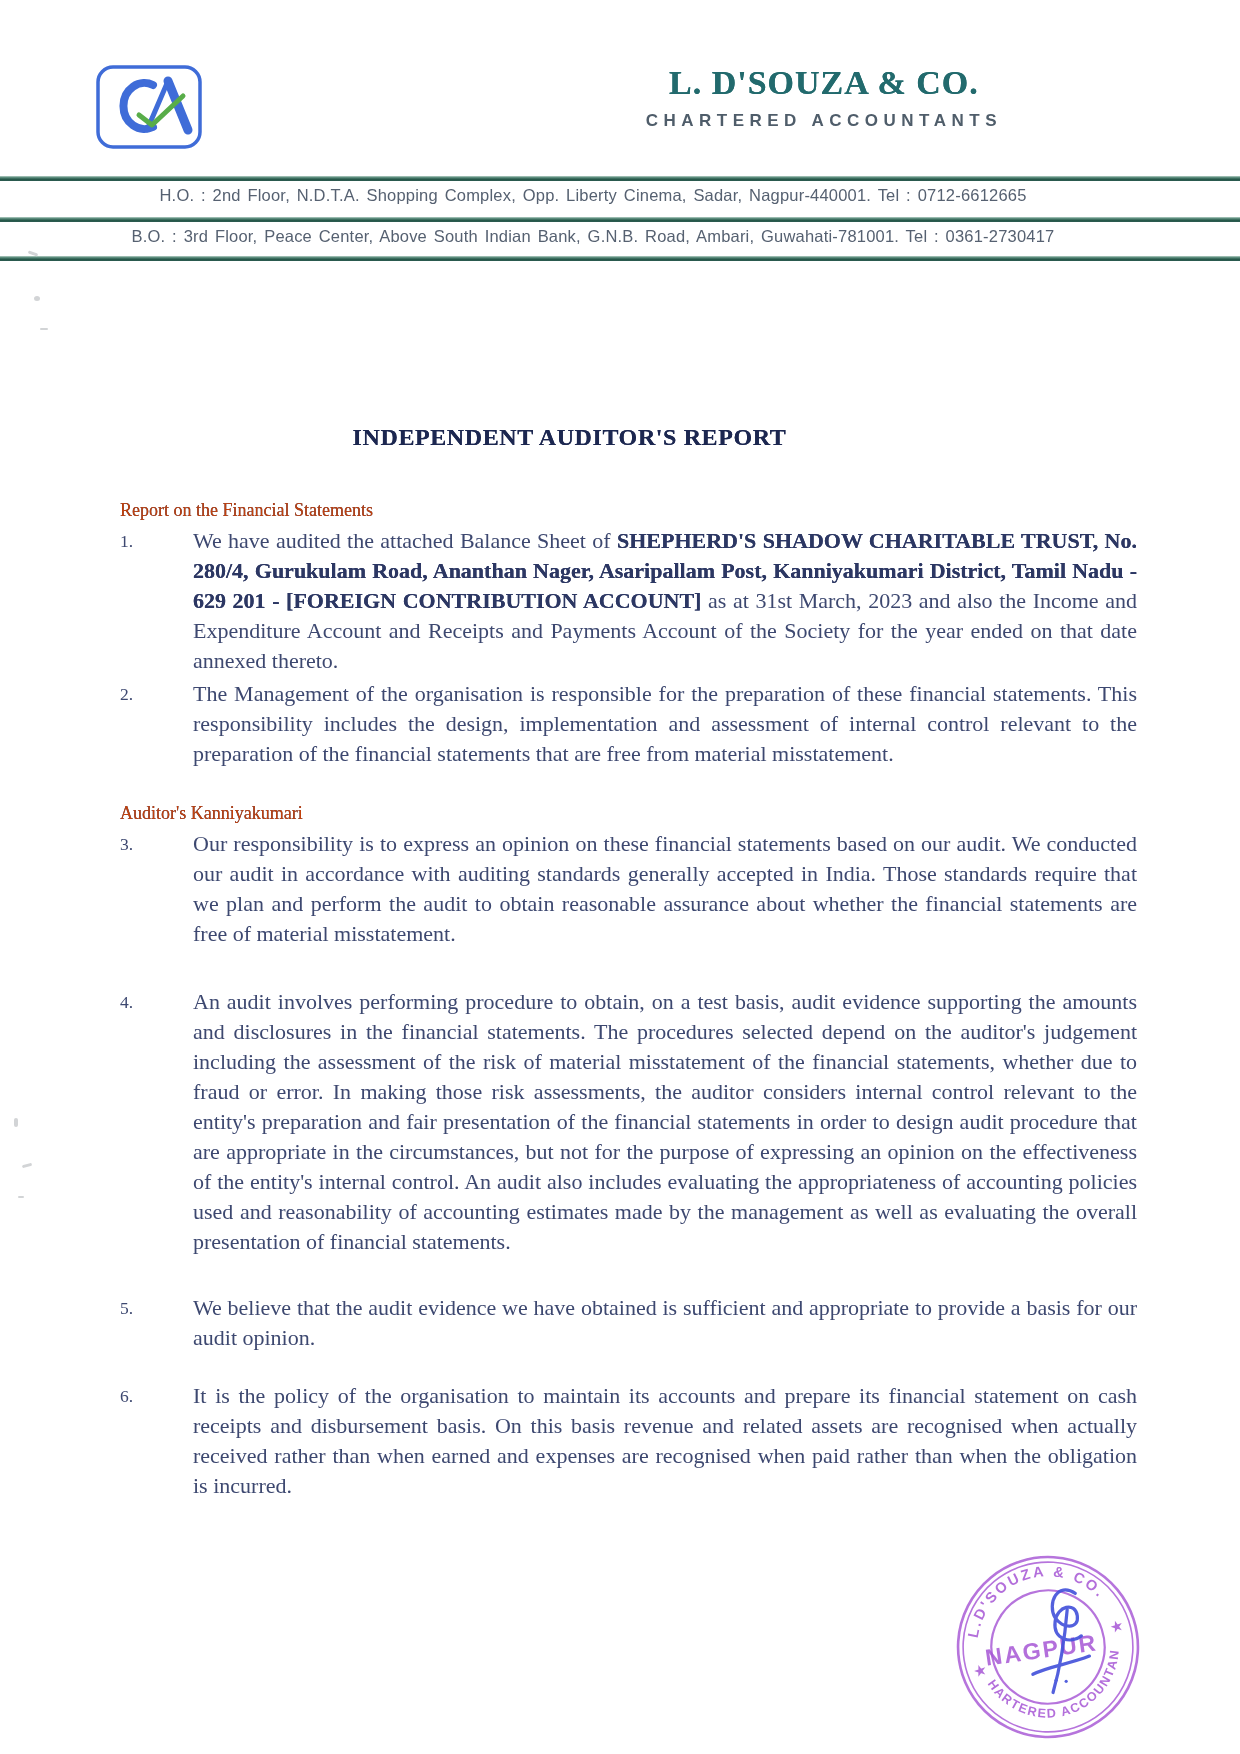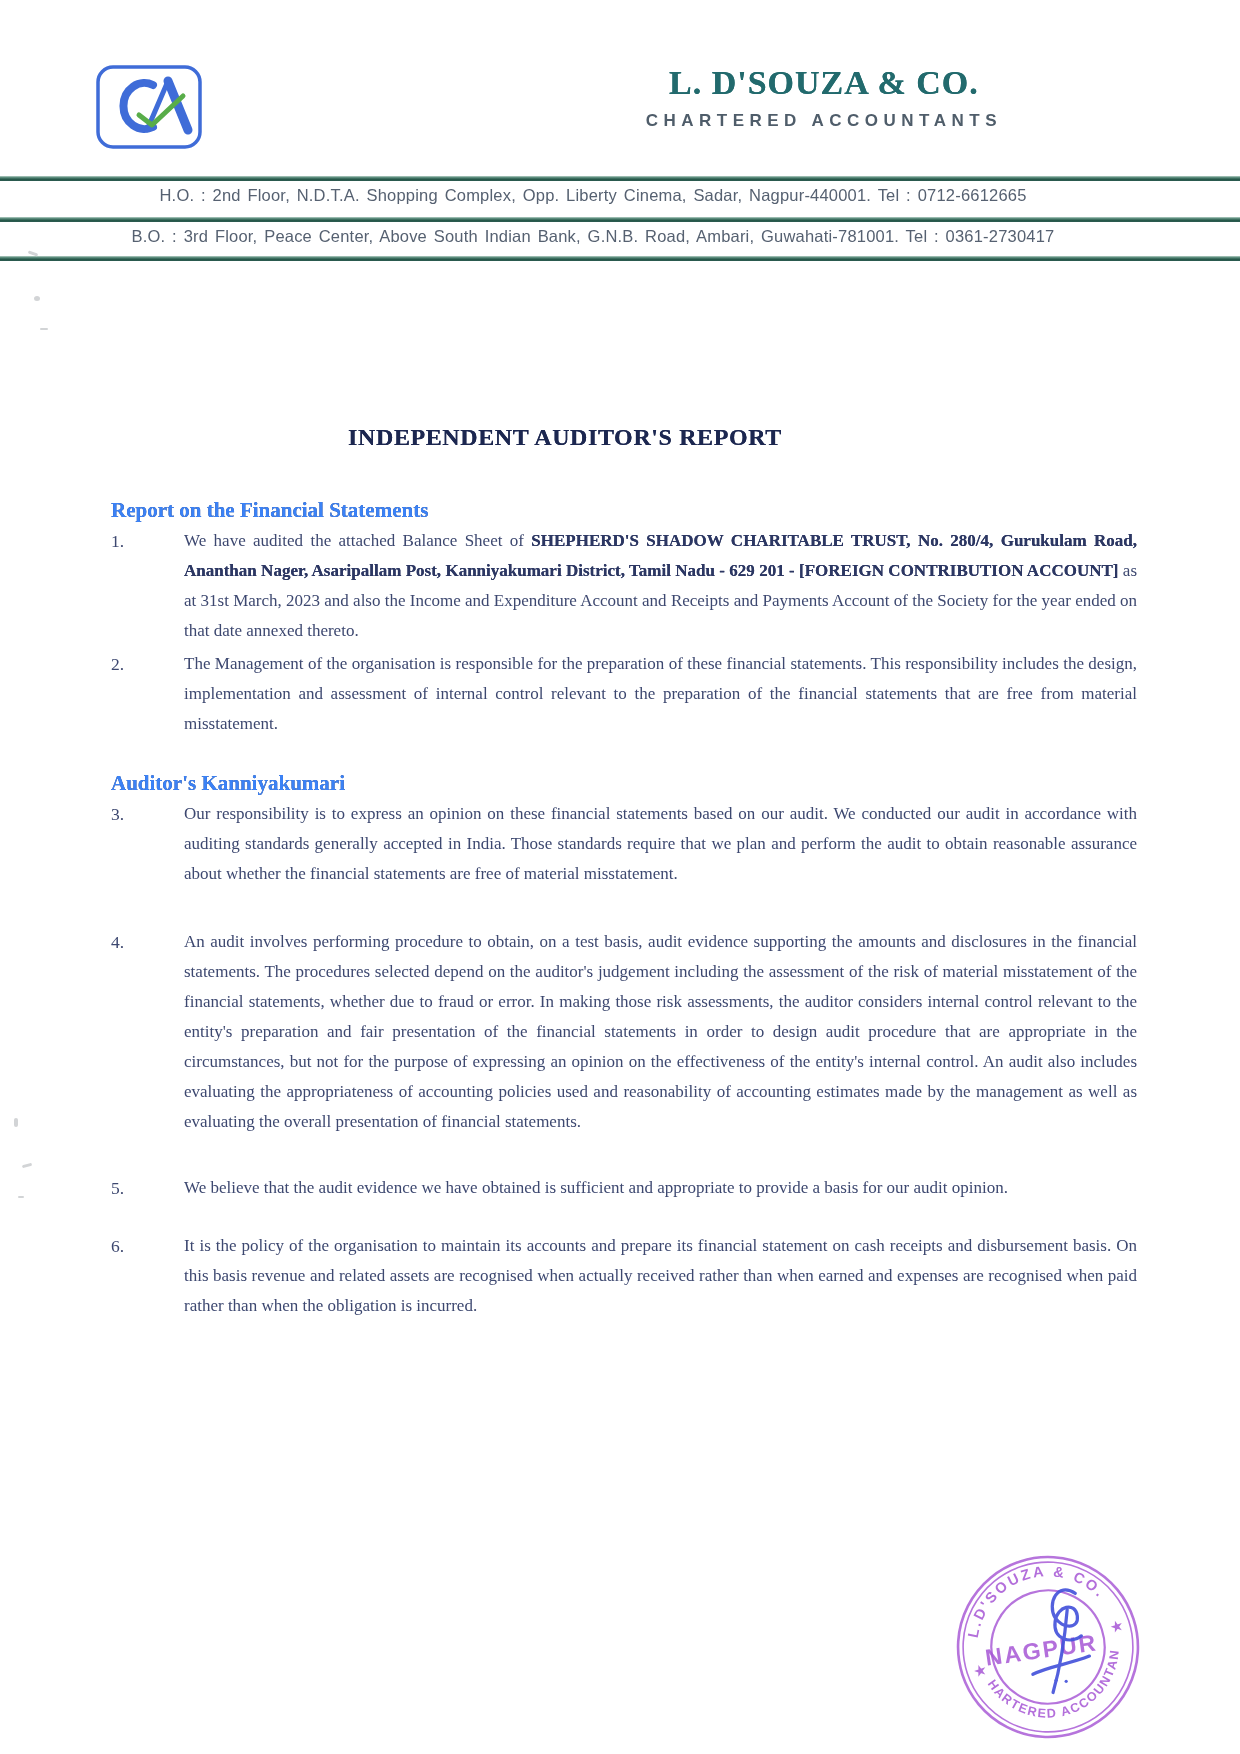--- a/index.html
+++ b/index.html
@@ -33,40 +33,40 @@
   .addr{
     position:absolute;left:0;width:1096px;text-align:center;
     font-family:"Liberation Sans", sans-serif;
     font-size:16.5px;color:#566171;letter-spacing:.2px;
     word-spacing:2px;
     margin-left:45px;
   }
   .addr-ho{top:186px;}
   .addr-bo{top:227px;}
   
-  .content{position:absolute;top:424px;left:111px;right:103px;color:#3d4870;}
+  .content{position:absolute;top:424px;left:120px;right:103px;color:#3d4870;}
   .title{
     margin:0 118px 0 0;text-align:center;
     font-size:24px;font-weight:bold;letter-spacing:.6px;
     color:#1c2750;text-shadow:0 0 .5px #1c2750;
   }
   .sec-heading{
-    margin:0;font-size:21px;font-weight:bold;line-height:26px;
-    color:#3b82f6;text-shadow:0 0 .4px #2c3763;
+    margin:0;font-size:18px;font-weight:normal;line-height:26px;
+    color:#c2410c;text-shadow:0 0 .4px #2c3763;
   }
   .h1x{margin-top:46px;}
   .h2x{margin-top:32px;}
   .h3x{margin-top:31px;}
   .item{display:flex;margin-top:3px;}
   .item.gap38{margin-top:38px;}
   .item.gap36{margin-top:36px;}
   .item.gap28{margin-top:28px;}
   .num{flex:0 0 73px;font-size:17.5px;line-height:30px;}
   .ptext{
-    flex:1;margin:0;font-size:17px;line-height:30px;
+    flex:1;margin:0;font-size:22px;line-height:30px;
     text-align:justify;color:#3d4870;
   }
   .ptext b{color:#2c3763;text-shadow:0 0 .4px #2c3763;}
   
   .stamp{position:absolute;left:952px;top:1551px;width:192px;height:192px;opacity:.88;}
   
   .art{position:absolute;background:#d2d4d6;border-radius:2px;}
   .a1{top:252px;left:28px;width:10px;height:3px;transform:rotate(20deg);}
   .a2{top:296px;left:34px;width:6px;height:5px;border-radius:50%;}
   .a3{top:328px;left:40px;width:8px;height:2px;}

